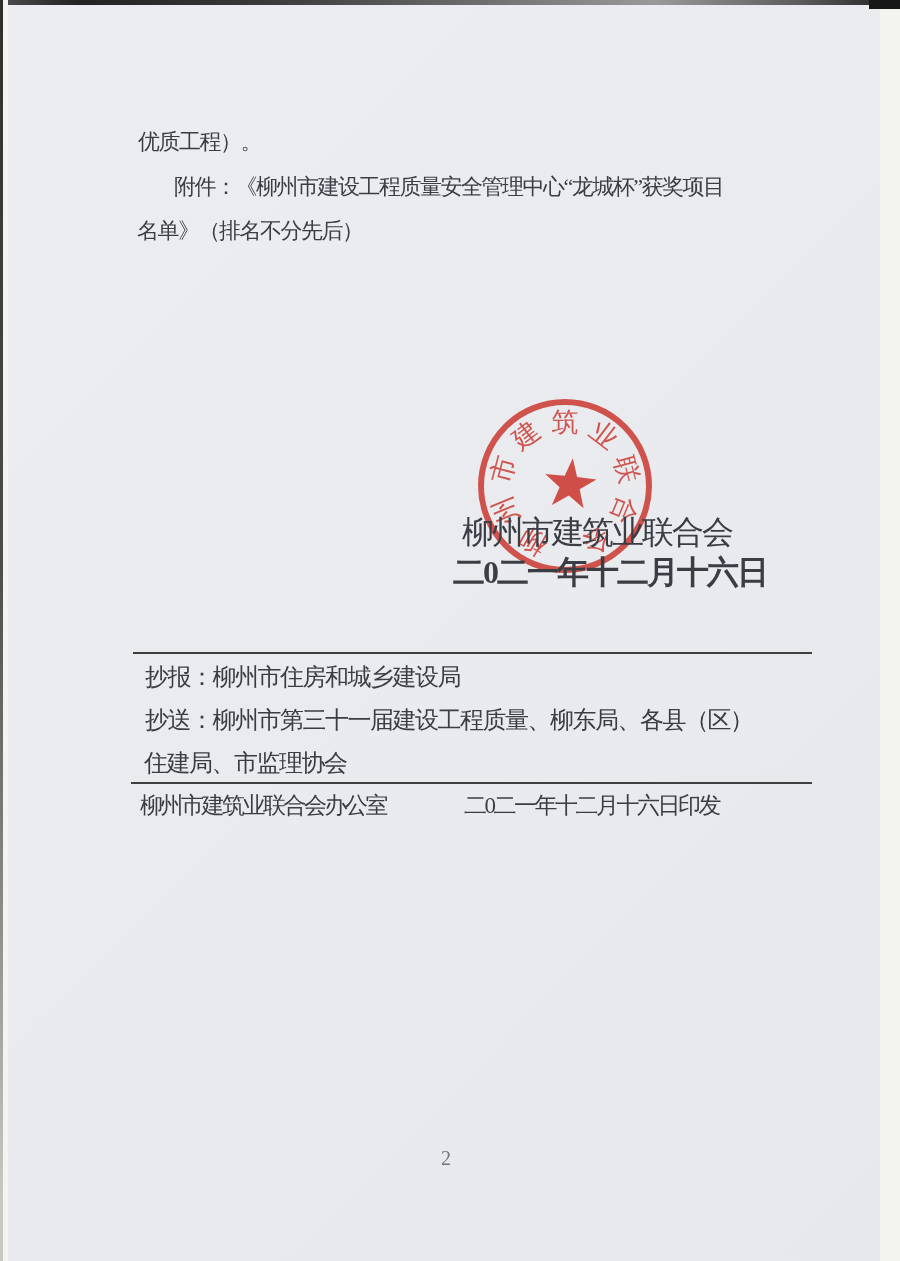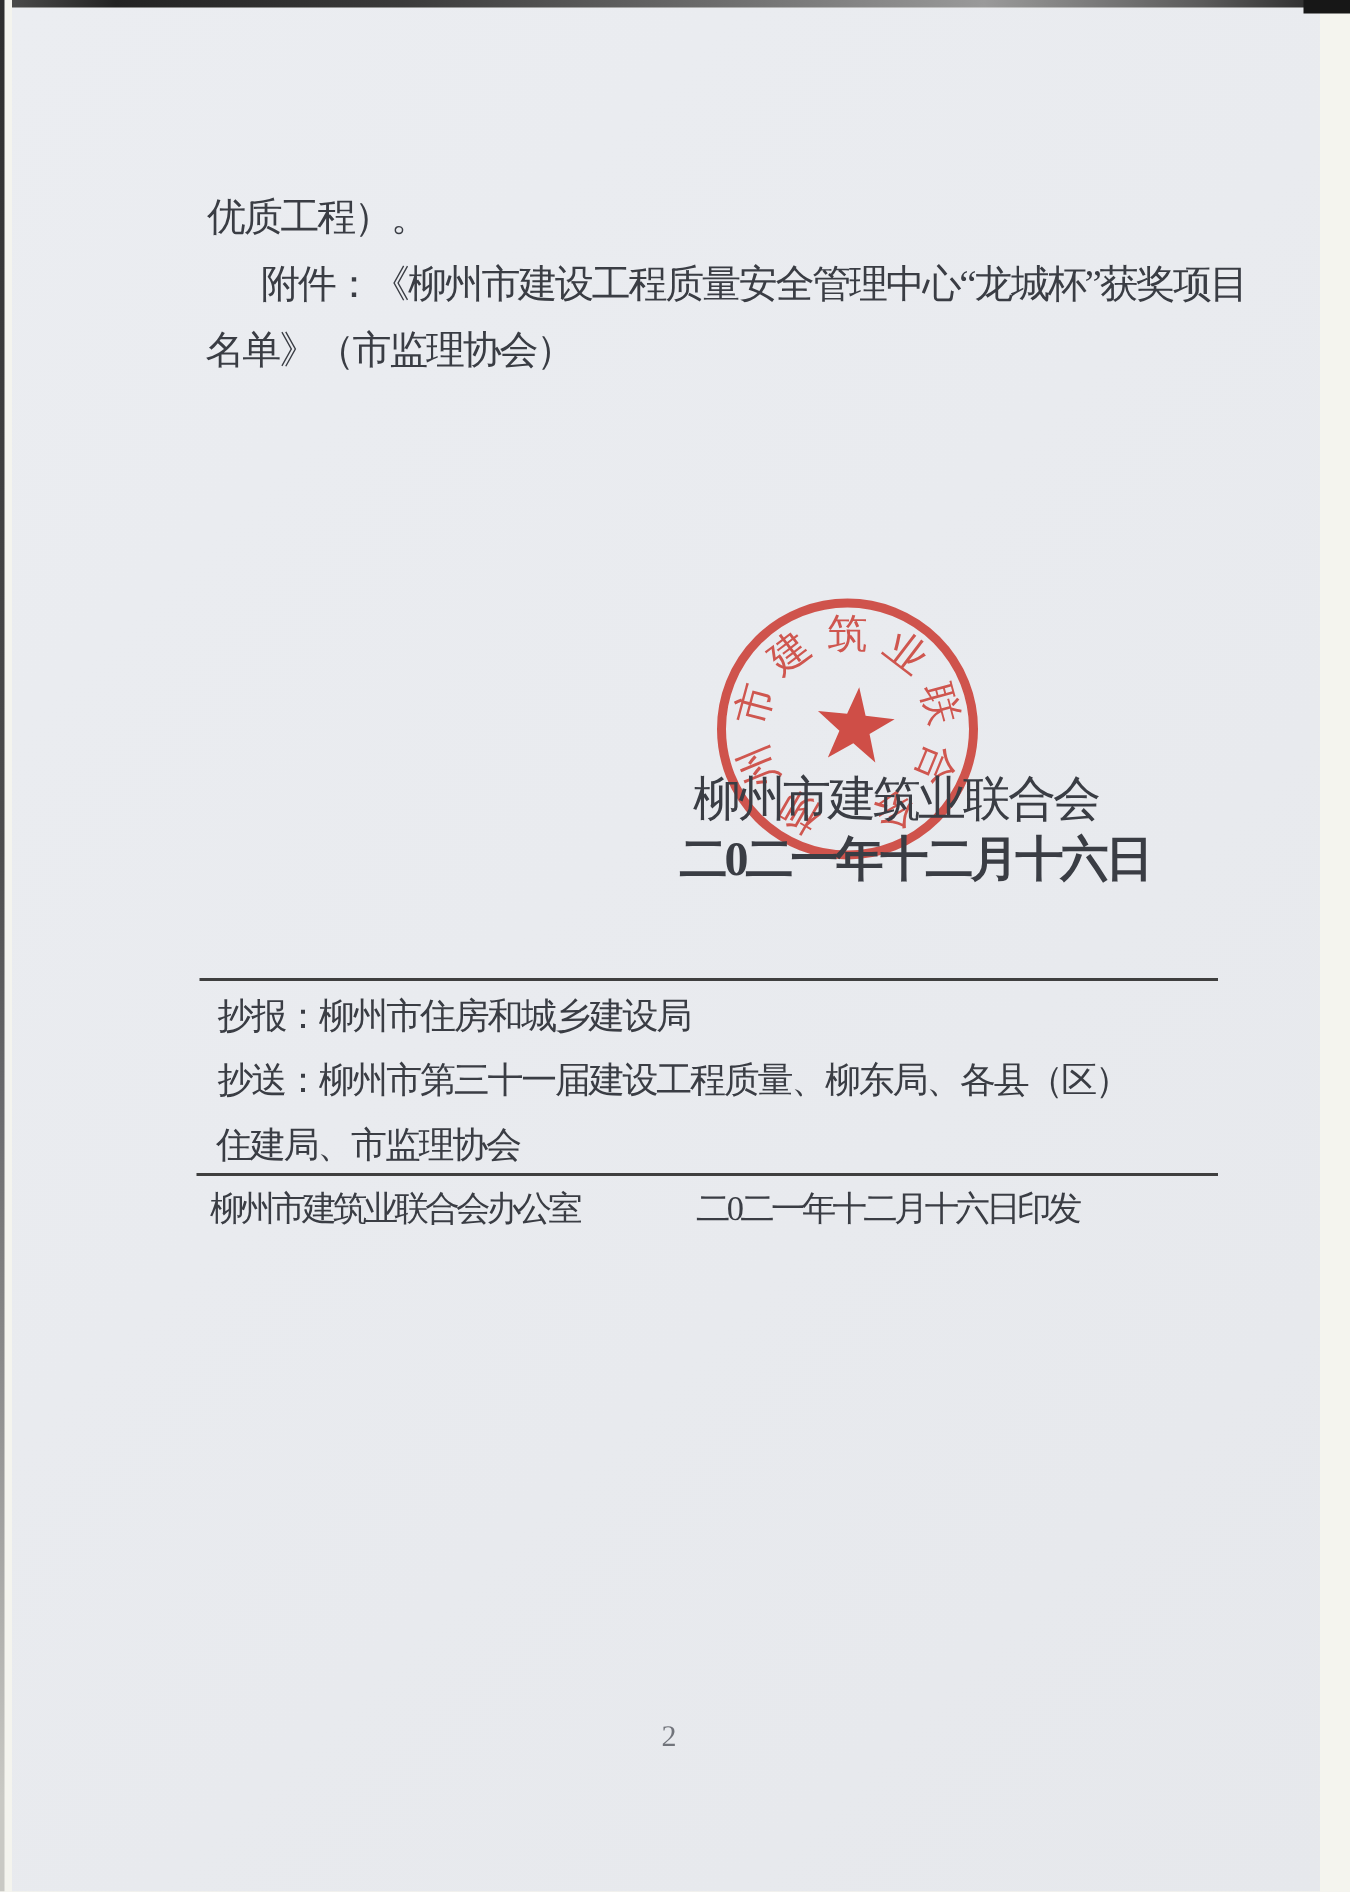--- a/index.html
+++ b/index.html
@@ -40,21 +40,21 @@
     position: absolute;
     left: 0; top: 0;
     width: 3px; height: 100%;
     background: linear-gradient(#2e2e2e, #4d4d4d 45%, #8a8a8a 72%, #c9c9c4 95%);
   }
   .txt {
     position: absolute;
     white-space: nowrap;
     color: var(--ink);
   }
-  .body-line { font-size: 26px; letter-spacing: -1.5px; }
+  .body-line { font-size: 22px; letter-spacing: -1.5px; }
   .sig-line  { font-size: 32px; letter-spacing: -2px; }
   .foot-line { font-size: 24px; letter-spacing: -1.5px; }
   .foot-small{ font-size: 23px; letter-spacing: -2.5px; text-align: center; }
   .rule {
     position: absolute;
     height: 2px;
     background: #3f3f3f;
   }
   .seal-svg { position: absolute; left: 455px; top: 378px; }
   .seal-char {
@@ -74,21 +74,21 @@
 </head>
 <body>
 
 <div class="paper"></div>
 <div class="scan-top-strip"></div>
 <div class="scan-corner-tr"></div>
 <div class="scan-left-line"></div>
 
 <div class="txt body-line" style="left:138px; top:127px;">优质工程）。</div>
 <div class="txt body-line" style="left:174px; top:172px;">附件：《柳州市建设工程质量安全管理中心“龙城杯”获奖项目</div>
-<div class="txt body-line" style="left:137px; top:216px;">名单》（市监理协会）</div>
+<div class="txt body-line" style="left:137px; top:216px;">名单》（排名不分先后）</div>
 
 <svg class="seal-svg" width="220" height="220" viewBox="0 0 220 220">
   <circle cx="110" cy="108" r="84" fill="none" stroke="#cc423a" stroke-width="6" opacity="0.9"></circle>
   <g transform="translate(115,107) rotate(6)" fill="#cc423a" opacity="0.93">
     <polygon points="0,-27 6.2,-8.6 25.7,-8.3 10.1,3.3 15.9,21.8 0,10.6 -15.9,21.8 -10.1,3.3 -25.7,-8.3 -6.2,-8.6"></polygon>
   </g>
   <text class="seal-char" x="78" y="163.4" text-anchor="middle" dominant-baseline="central" transform="rotate(-150 78 163.4)">柳</text>
   <text class="seal-char" x="50.9" y="132.5" text-anchor="middle" dominant-baseline="central" transform="rotate(-112.5 50.9 132.5)">州</text>
   <text class="seal-char" x="48.2" y="91.4" text-anchor="middle" dominant-baseline="central" transform="rotate(-75 48.2 91.4)">市</text>
   <text class="seal-char" x="71" y="57.2" text-anchor="middle" dominant-baseline="central" transform="rotate(-37.5 71 57.2)">建</text>

